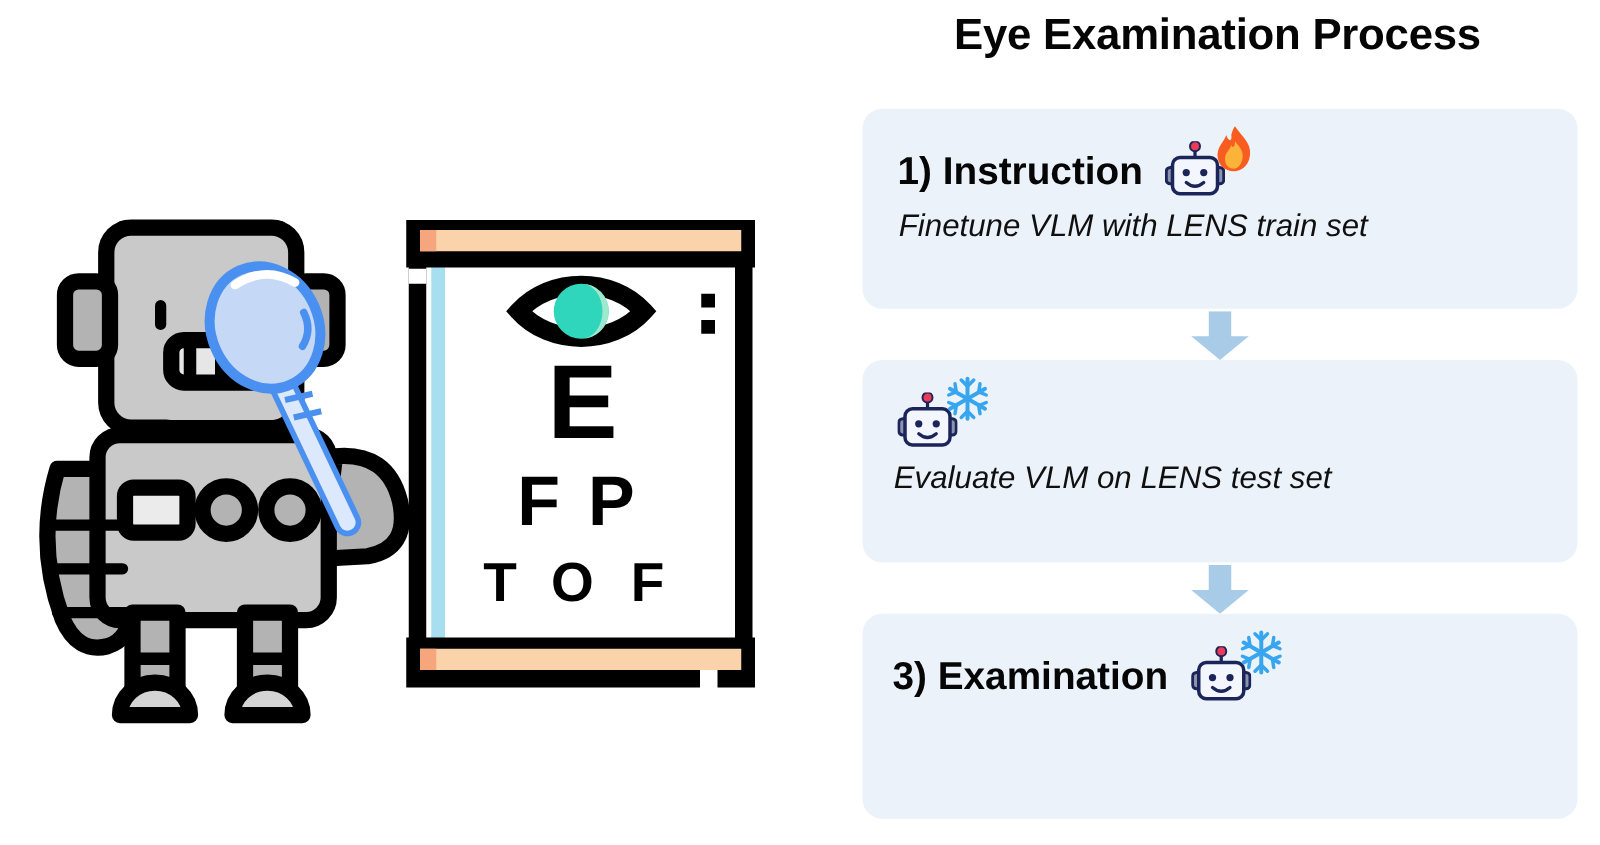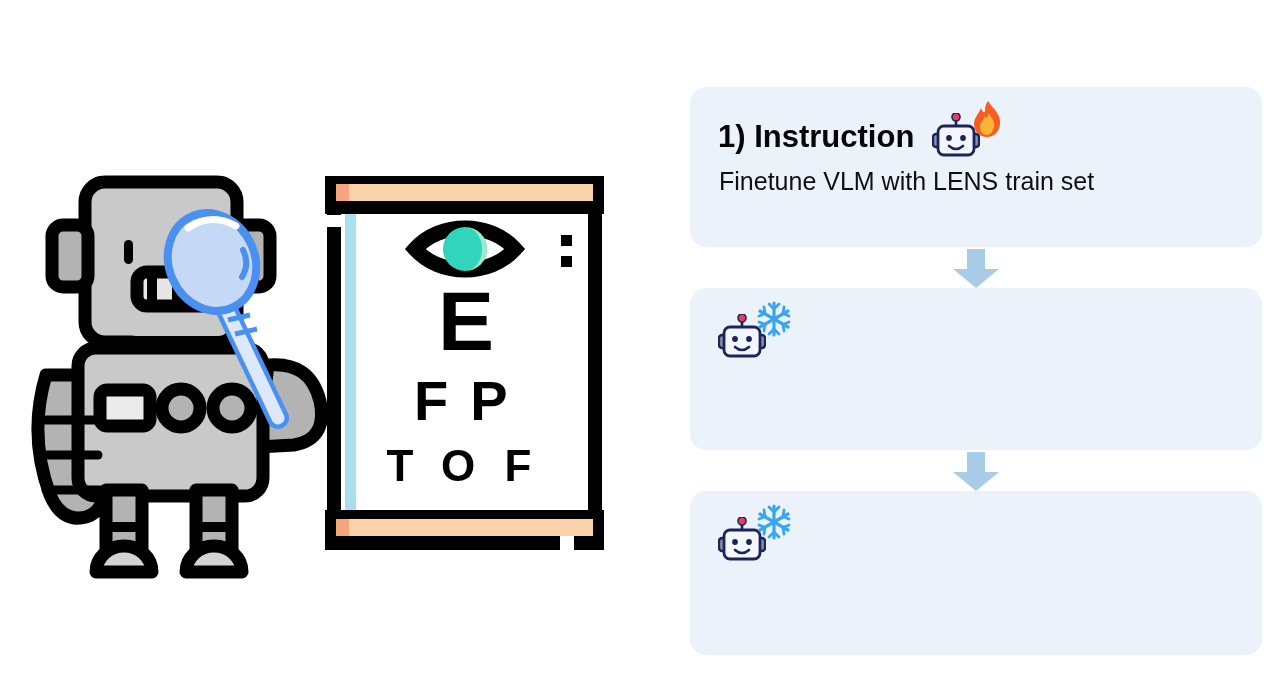--- a/index.html
+++ b/index.html
@@ -78,20 +78,21 @@
   #step-3 .step-heading { left: 24px; }
 
   .step-sub {
     position: absolute;
     left: 29px;
     top: 80px;
     font-size: 25px;
     font-weight: normal;
     color: #101010;
     white-space: nowrap;
+    font-style: italic;
   }
   #step-2 .step-sub { left: 25px; }
   #step-3 .step-sub { left: 25px; }
 
   
   .emoji-cluster {
     position: relative;
     display: inline-block;
     width: 74px;
     height: 46px;
@@ -235,20 +236,21 @@
         <ellipse cx="212" cy="262" rx="43" ry="50" transform="rotate(-24 212 262)" fill="#c5d8f5" stroke="#4a90f0" stroke-width="8"></ellipse>
 
         <path d="M 188 228 q 24 -16 48 -2" stroke="#ffffff" stroke-width="7" fill="none" stroke-linecap="round"></path>
         <path d="M 243 250 q 7 14 -1 27" stroke="#4a90f0" stroke-width="6" fill="none" stroke-linecap="round"></path>
       </g>
     </svg>
   </div>
 
   <div id="flow-panel">
 
+    <div id="flow-title">Eye Examination Process</div>
 
     <div id="step-1" class="step-box">
       <div class="step-heading">
         <span>1) Instruction</span>
         <span class="emoji-cluster">
           <span class="emoji-robot">
             <svg width="48" height="46" viewBox="0 0 48 46" xmlns="http://www.w3.org/2000/svg">
               <line x1="24" y1="4" x2="24" y2="13" stroke="#1b2559" stroke-width="2.6"></line>
               <circle cx="24" cy="4" r="4" fill="#ed3b57" stroke="#1b2559" stroke-width="1.6"></circle>
               <rect x="1" y="21" width="8" height="13" rx="3.2" fill="#8b93ad" stroke="#1b2559" stroke-width="2.4"></rect>
@@ -307,30 +309,32 @@
                   <line x1="27" y1="24.5" x2="33" y2="22"></line>
                 <line x1="27" y1="13.5" x2="28" y2="7"></line>
                   <line x1="27" y1="13.5" x2="33" y2="16"></line>
                 <line x1="9" y1="24.5" x2="8" y2="31"></line>
                   <line x1="9" y1="24.5" x2="3" y2="22"></line>
               </g>
             </svg>
           </span>
         </span>
       </div>
+      <div class="step-sub">Evaluate VLM on LENS test set</div>
     </div>
 
     <div id="arrow-2" class="flow-arrow">
       <svg width="56" height="40" viewBox="0 0 56 40" xmlns="http://www.w3.org/2000/svg">
         <polygon points="19,0 37,0 37,20 51,20 28,39 5,20 19,20" fill="#a8cbe8"></polygon>
       </svg>
     </div>
 
     <div id="step-3" class="step-box">
       <div class="step-heading">
+        <span>3) Examination</span>
         <span class="emoji-cluster">
           <span class="emoji-robot">
             <svg width="48" height="46" viewBox="0 0 48 46" xmlns="http://www.w3.org/2000/svg">
               <line x1="24" y1="4" x2="24" y2="13" stroke="#1b2559" stroke-width="2.6"></line>
               <circle cx="24" cy="4" r="4" fill="#ed3b57" stroke="#1b2559" stroke-width="1.6"></circle>
               <rect x="1" y="21" width="8" height="13" rx="3.2" fill="#8b93ad" stroke="#1b2559" stroke-width="2.4"></rect>
               <rect x="39" y="21" width="8" height="13" rx="3.2" fill="#8b93ad" stroke="#1b2559" stroke-width="2.4"></rect>
               <rect x="6" y="13" width="36" height="29" rx="6" fill="#f3f6fd" stroke="#1b2559" stroke-width="2.8"></rect>
               <circle cx="17" cy="25" r="2.9" fill="#1b2559"></circle>
               <circle cx="31" cy="25" r="2.9" fill="#1b2559"></circle>

